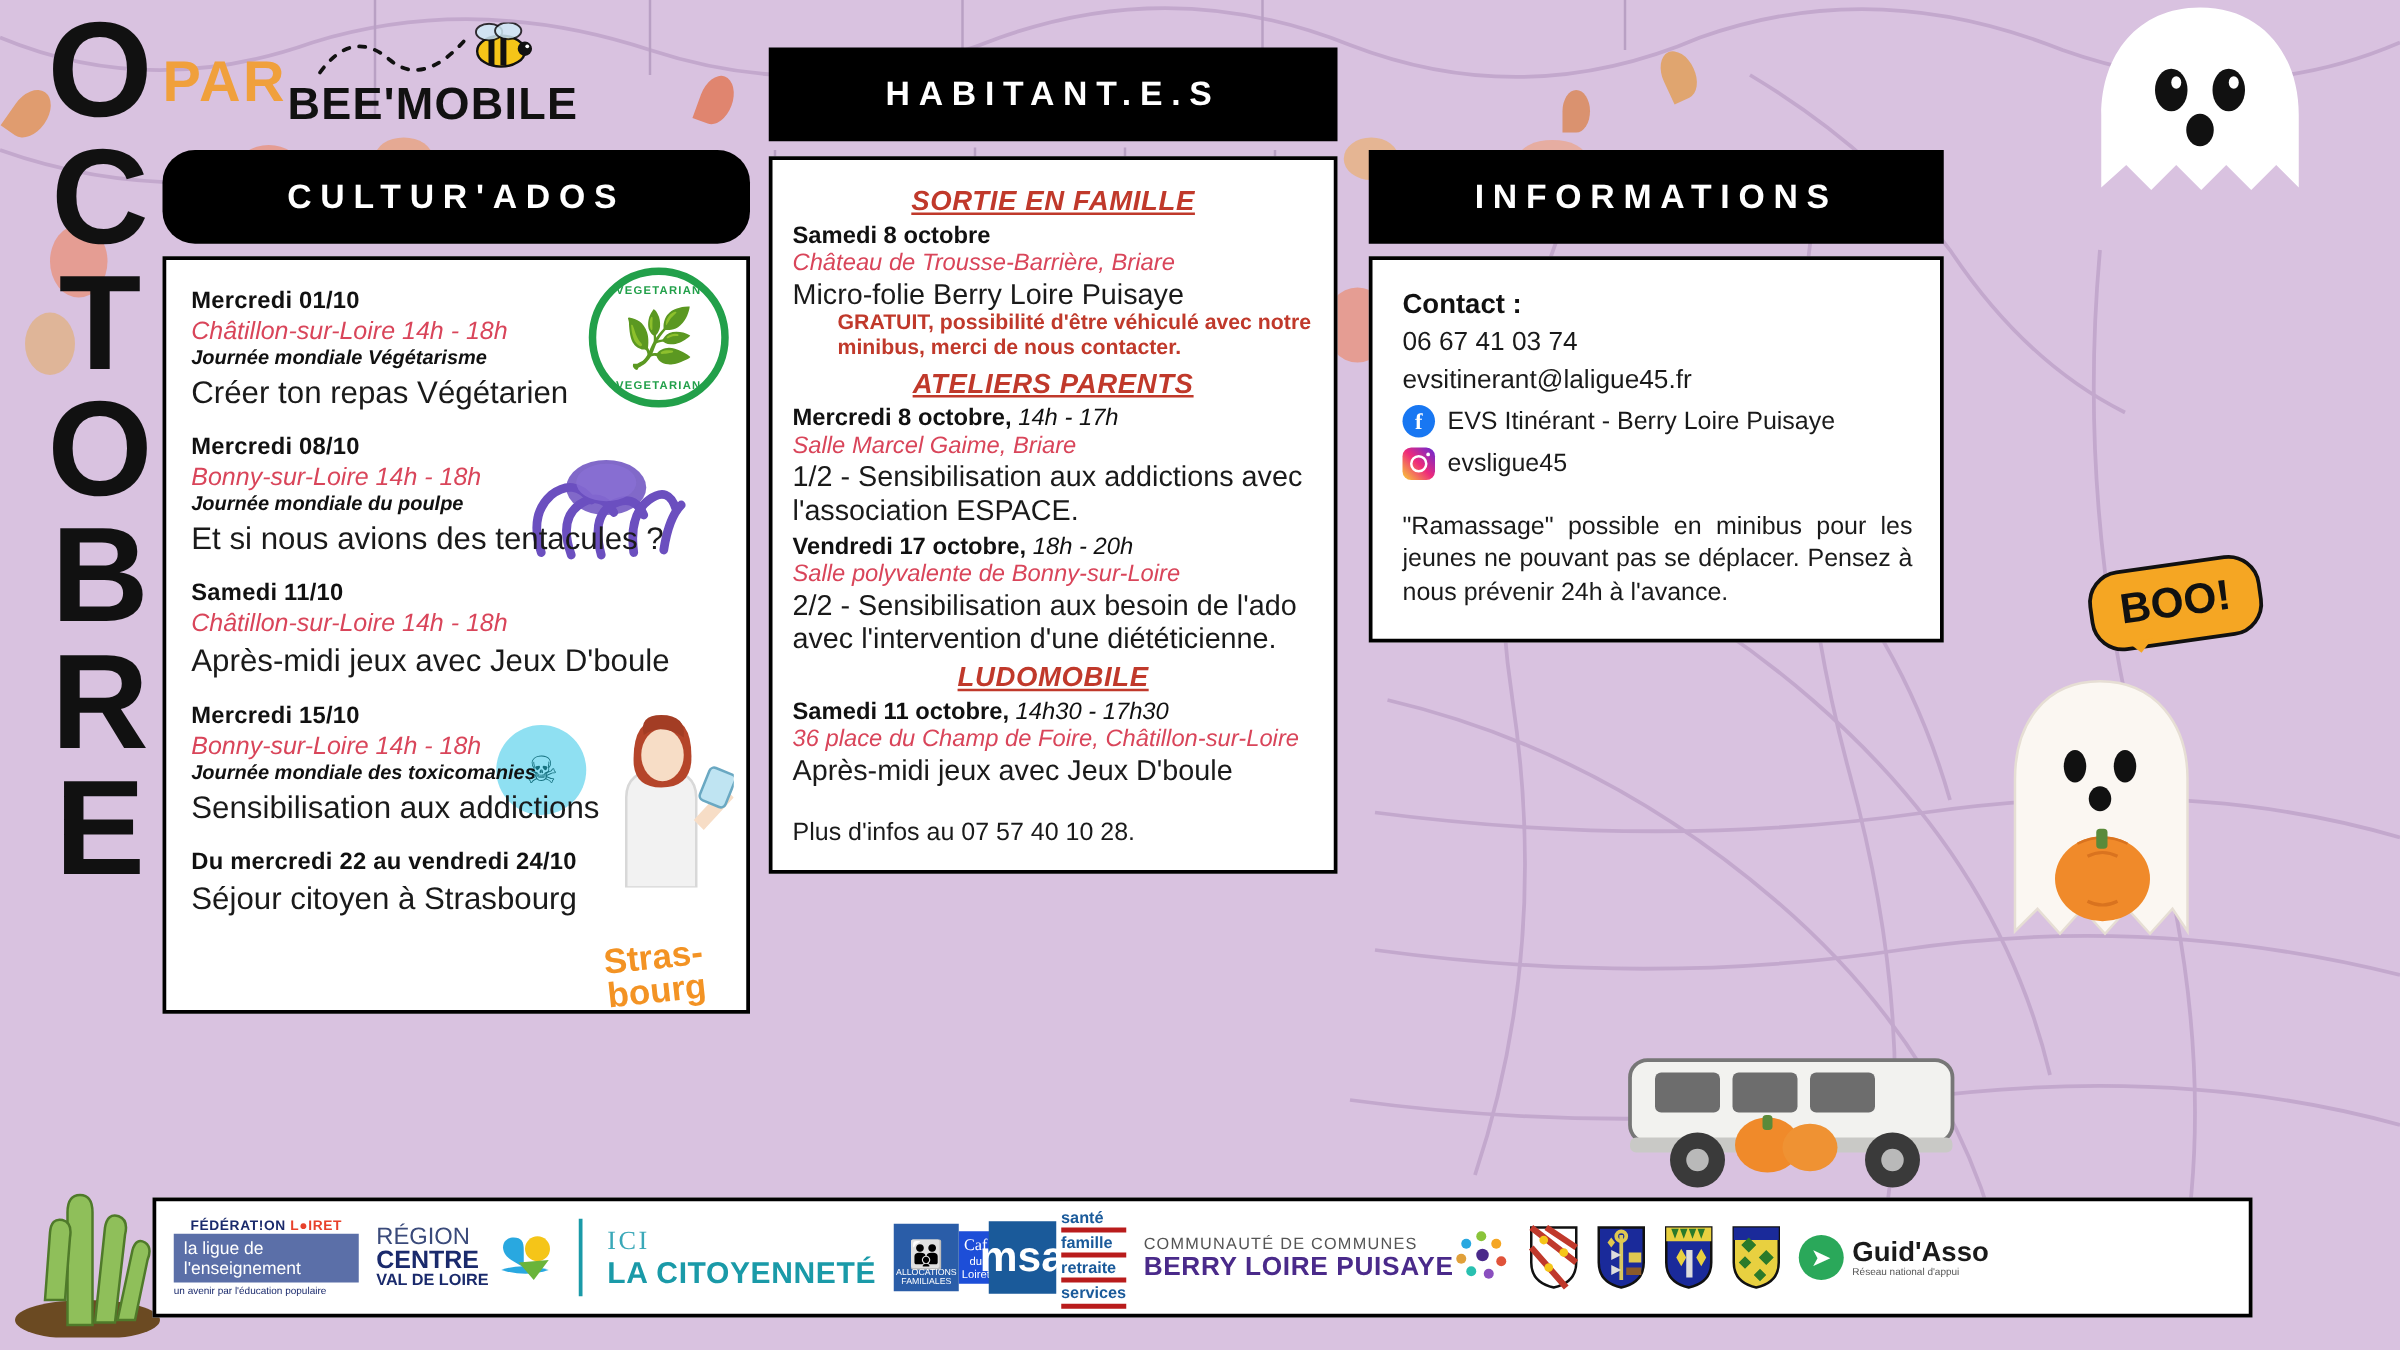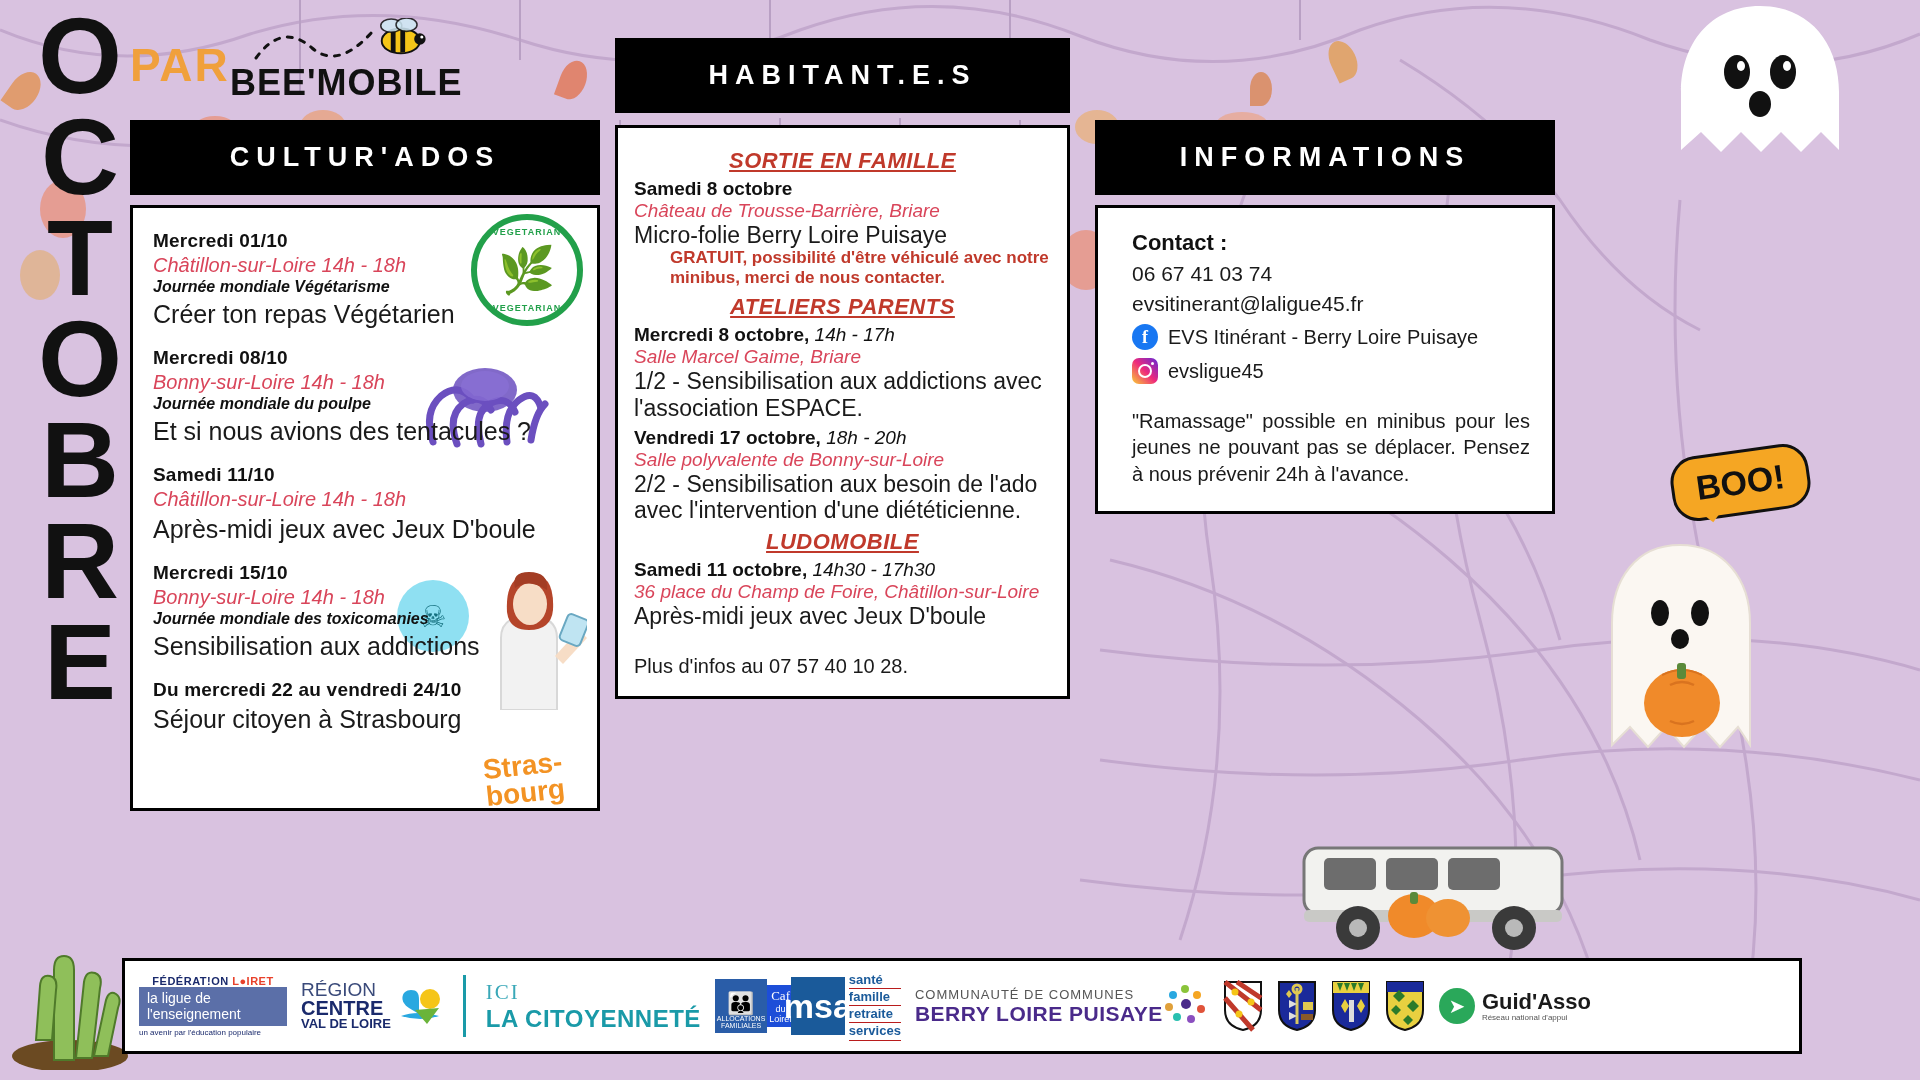--- a/index.html
+++ b/index.html
@@ -32,21 +32,21 @@
     background:#000; color:#fff; text-align:center;
     font-weight:bold; letter-spacing:7px; font-size:27px;
     padding:22px 10px;
   }
   .card {
     background:#fff; border:3px solid #000;
   }
 
   
   #col1 { position:absolute; left:130px; top:120px; width:470px; z-index:5; }
-  #col1 .col-head { margin-bottom:10px; }
+  #col1 .col-head { margin-bottom:10px;border-radius:26px; }
   #col1-body { padding:22px 20px 14px 20px; position:relative; height:600px; }
   .ev { margin-bottom:18px; position:relative; z-index:2; }
   .ev .d { font-weight:bold; font-size:19px; color:#111; letter-spacing:.2px;}
   .ev .loc { font-style:italic; font-size:20px; color:#d9455a; margin-top:2px;}
   .ev .jm { font-style:italic; font-weight:bold; font-size:16px; color:#111; margin-top:1px;}
   .ev .t { font-size:25px; color:#1a1a1a; margin-top:4px; font-weight:300;}
 
   
   .veg-badge {
     position:absolute; right:14px; top:6px; width:112px; height:112px;
@@ -81,21 +81,21 @@
   .m-ev .d { font-weight:bold; font-size:19px; color:#111; }
   .m-ev .d i { font-weight:normal; font-style:italic; }
   .m-ev .loc { font-style:italic; font-size:19px; color:#d9455a; }
   .m-ev .t { font-size:23px; color:#1a1a1a; font-weight:300; line-height:1.14; }
   .m-ev .warn { color:#c0392b; font-weight:bold; font-size:17px; line-height:1.18;margin-left:36px;}
   .plusinfo{ font-size:20px; color:#1a1a1a; font-weight:300; margin-top:26px;}
 
   
   #col3 { position:absolute; left:1095px; top:120px; width:460px; z-index:5; }
   #col3 .col-head { margin-bottom:10px; }
-  #col3-body { padding:22px 22px 24px 34px; }
+  #col3-body { padding:22px 22px 24px 24px; }
   #col3-body .lbl { font-weight:bold; font-size:22px; color:#111;}
   #col3-body .ln { font-size:21px; color:#1a1a1a; font-weight:300; margin-top:6px;}
   .social { display:flex; align-items:center; gap:10px; margin-top:8px; font-size:20px; color:#1a1a1a; font-weight:300;}
   .fb-icon{ width:26px;height:26px;border-radius:50%;background:#1877f2;color:#fff;
             display:flex;align-items:center;justify-content:center;font-weight:bold;font-size:18px;
             font-family:"Liberation Serif",serif;}
   .ig-icon{ width:26px;height:26px;border-radius:7px;
             background:linear-gradient(45deg,#f9ce34,#ee2a7b,#6228d7);
             position:relative;}
   .ig-icon::before{content:"";position:absolute;inset:6px;border:2px solid #fff;border-radius:50%;}
@@ -137,21 +137,21 @@
   .region .r1{ font-weight:normal; color:#3a4a7a; font-size:19px;}
   .region .r3{ font-size:13px;}
   .rvheart{ width:46px;height:40px; margin-left:6px; }
   .ici .i1 { font-size:21px; color:#3aa8b8; font-family:"Liberation Serif",serif; letter-spacing:2px;}
   .ici .i2 { font-size:24px; color:#1a9aa8; font-weight:bold; letter-spacing:.5px;}
   .caf { width:62px; text-align:center; }
   .caf .top{ background:#2a5da8; color:#fff; font-size:7px; padding:14px 2px 4px; position:relative;}
   .caf .bot{ background:#1d4ed8; color:#fff; font-size:9px; padding:3px 2px;}
   .msa { display:flex; align-items:center; gap:4px;}
   .msa .sq{ width:54px;height:58px;background:#1a5a9a;color:#fff;display:flex;align-items:center;justify-content:center;font-size:34px;font-weight:bold;font-family:"Liberation Sans",sans-serif;}
-  .msa .words div{ font-size:13px; font-weight:bold; color:#1a5a9a; border-bottom:1px solid #b91c1c; line-height:1.25;}
+  .msa .words div{ font-size:13px; font-weight:bold; color:#1a5a9a; border-bottom:4px solid #b91c1c; line-height:1.25;}
   .ccblp .c1{ font-size:13px; color:#555; letter-spacing:1px;}
   .ccblp .c2{ font-size:21px; color:#4a2a8a; font-weight:bold; letter-spacing:.5px;}
   .dots{ width:46px;height:46px;}
   .shield{ width:40px;height:52px;}
   .guidasso{ display:flex; align-items:center; gap:7px;}
   .guidasso .circ{ width:36px;height:36px;border-radius:50%;background:#2aa85a;display:flex;align-items:center;justify-content:center;color:#fff;font-size:20px;}
   .guidasso .gname{ font-size:22px;font-weight:bold;color:#1a1a1a;line-height:1;}
   .guidasso .gsub{ font-size:8px;color:#555;}
 </style>
 </head>

